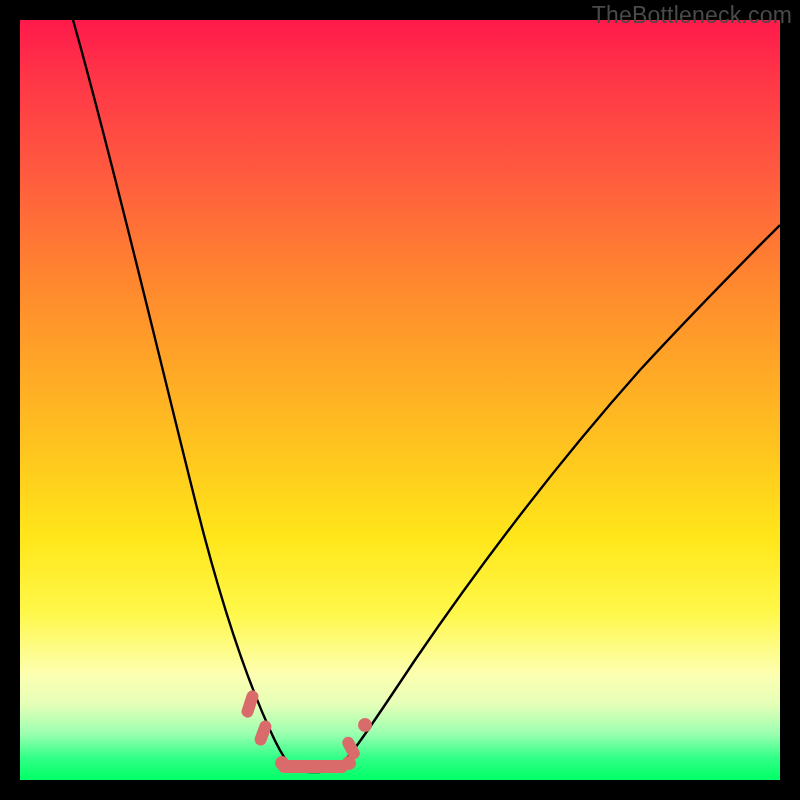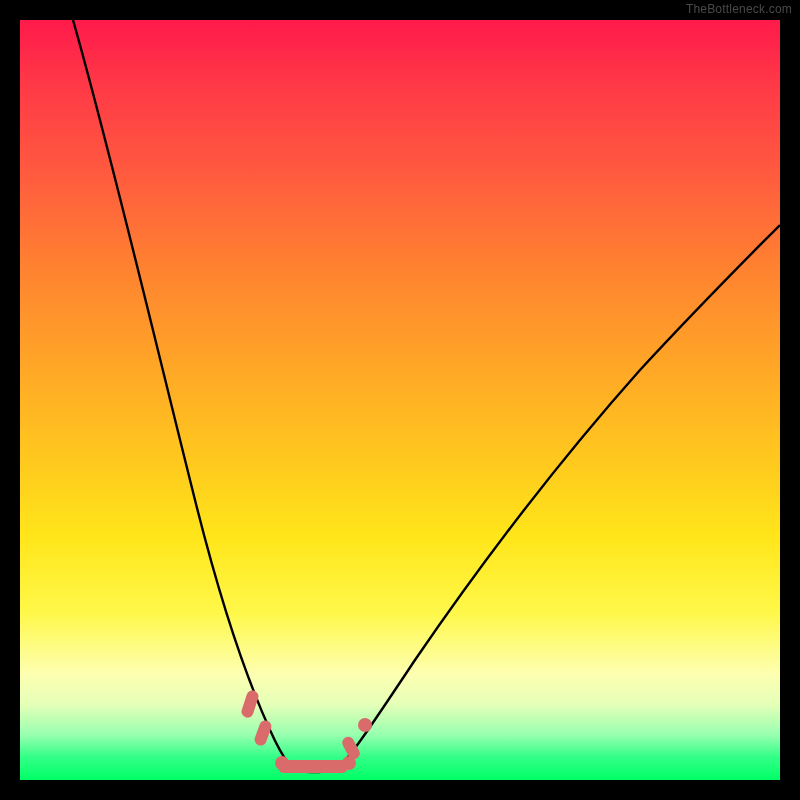--- a/index.html
+++ b/index.html
@@ -39,21 +39,21 @@
       #99ffb0 94%,
       #33ff88 97%,
       #00ff66 100%
     );
   }
   .watermark {
     position: absolute;
     top: 2px;
     right: 8px;
     color: #4a4a4a;
-    font-size: 12px;
+    font-size: 23px;
     font-weight: 500;
     letter-spacing: 0.2px;
     z-index: 5;
   }
   svg.curve {
     position: absolute;
     left: 0;
     top: 0;
     width: 760px;
     height: 760px;

